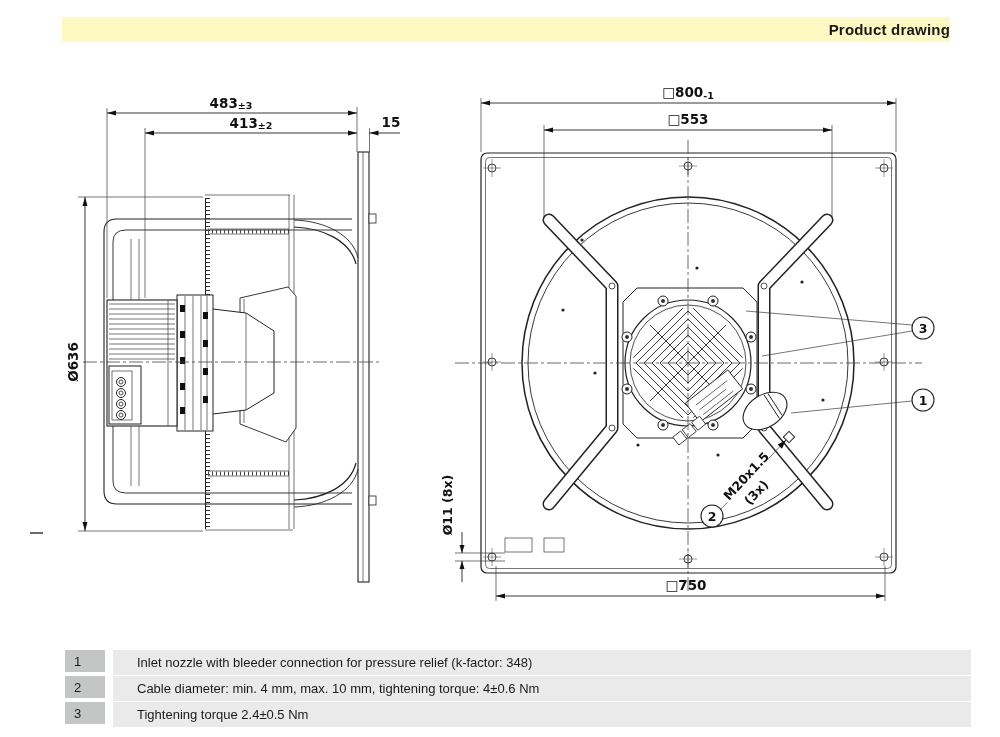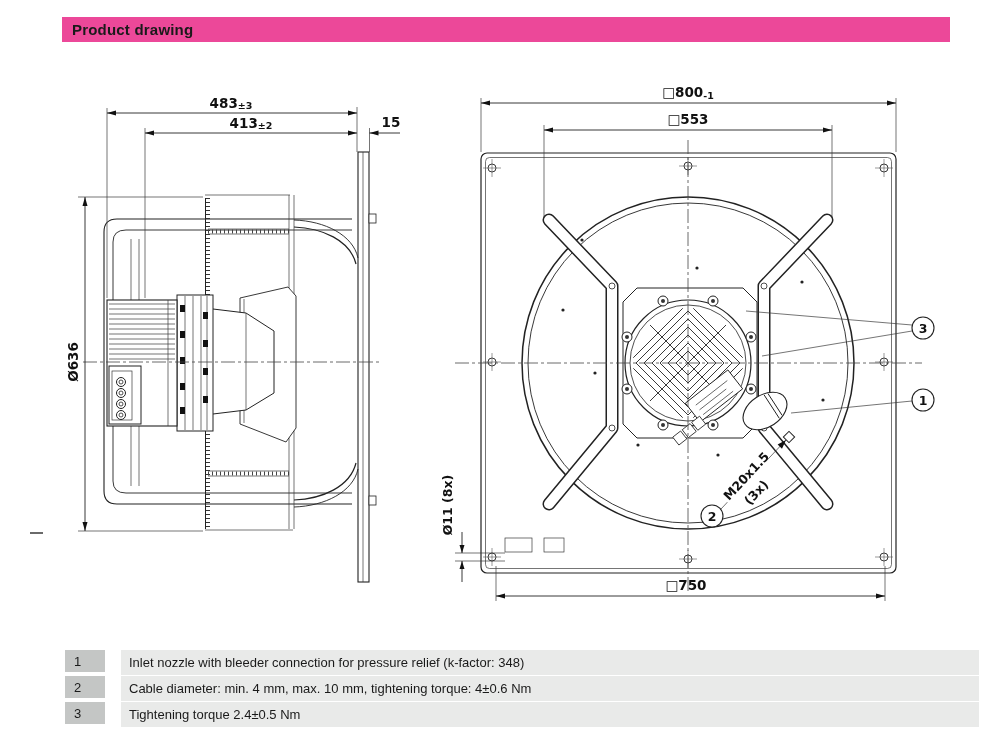--- a/index.html
+++ b/index.html
@@ -1,37 +1,37 @@
 <!DOCTYPE html>
 <html><head>
 <meta charset="utf-8">
 <style>
   html,body{margin:0;padding:0;background:#fff;}
   body{width:1000px;height:737px;position:relative;overflow:hidden;
        font-family:"Liberation Sans","DejaVu Sans",sans-serif;color:#1a1a1a;}
   .hdr{position:absolute;left:62px;top:17px;width:888px;height:25px;
-       background:#ec4899;display:flex;align-items:center;}
+       background:#fef9c3;display:flex;align-items:center;justify-content:flex-end;}
   .hdr span{font-size:15px;font-weight:bold;padding-left:10px;letter-spacing:.2px;}
   .stray{position:absolute;left:30px;top:532px;width:13px;height:2px;background:#6a6a6a;}
   svg{position:absolute;left:0;top:0;}
   svg text{font-family:"DejaVu Sans","Liberation Sans",sans-serif;fill:#111;}
   .dim{font-size:13.5px;font-weight:bold;}
   .dimsm{font-size:9.5px;font-weight:bold;}
   .callout{font-size:12.5px;font-weight:bold;}
   .ln{stroke:#222;fill:none;}
   .thin{stroke:#3a3a3a;stroke-width:.7;fill:none;}
   .cl{stroke:#444;stroke-width:.8;fill:none;stroke-dasharray:14 3 3 3;}
   .arr{fill:#111;stroke:none;}
   .wh{fill:#fff;stroke:#222;}
   .notes{position:absolute;left:65px;top:650px;width:900px;}
   .nrow{position:absolute;left:0;height:22px;display:flex;}
   .ncell{width:40px;height:22px;background:#c4c6c5;font-size:13px;
          display:flex;align-items:center;padding-left:9px;box-sizing:border-box;}
-  .tcell{width:858px;height:25px;background:#e9eae9;margin-left:16px;font-size:13px;
-         display:flex;align-items:center;padding-left:8px;box-sizing:border-box;}
+  .tcell{width:858px;height:25px;background:#e9eae9;margin-left:8px;font-size:13px;
+         display:flex;align-items:center;padding-left:24px;box-sizing:border-box;}
 </style>
 </head>
 <body>
 
 <div class="hdr">
   <span>Product drawing</span>
 </div>
 
 <div class="stray"></div>
 

